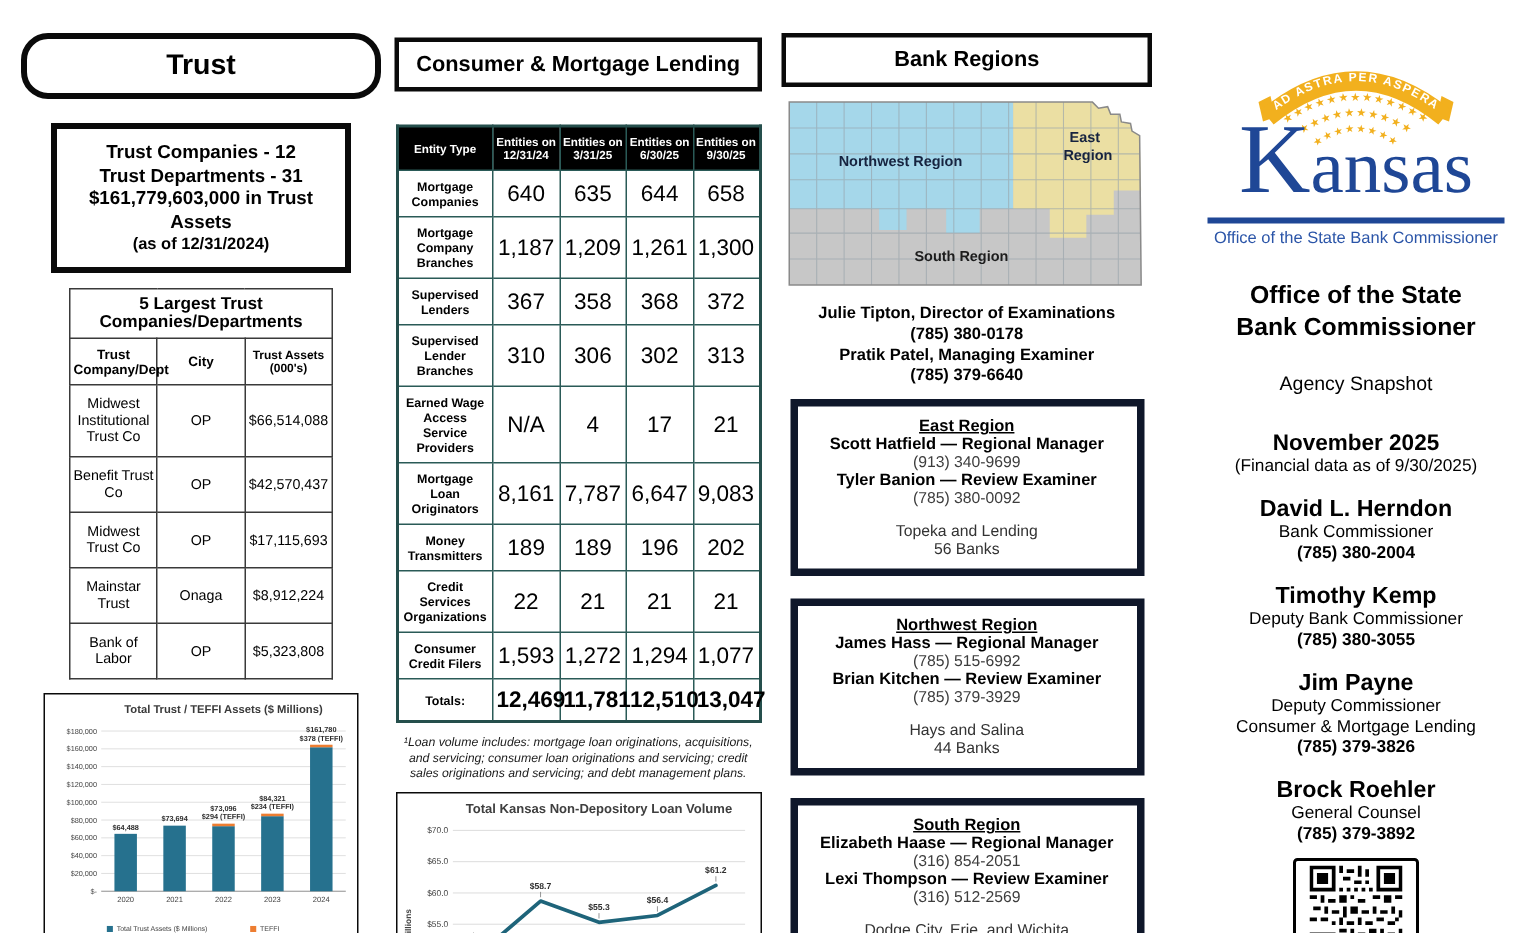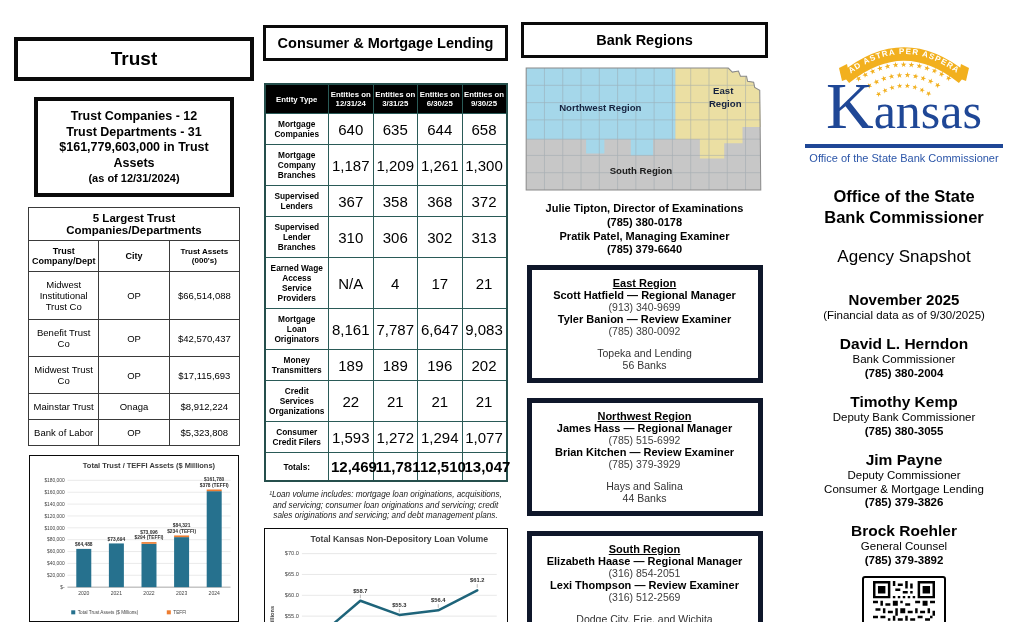--- a/index.html
+++ b/index.html
@@ -5,30 +5,30 @@
   html,body{margin:0;padding:0;background:#fff;}
   body{width:1024px;height:622px;overflow:hidden;font-family:"Liberation Sans",sans-serif;color:#000;}
   .sheet{position:relative;width:1024px;height:622px;background:#fff;}
   .col{position:absolute;top:0;}
   .col1{left:14px;width:240px;}
   .col2{left:263px;width:245px;}
   .col3{left:521px;width:247px;}
   .col4{left:788px;width:232px;text-align:center;}
 
   .hdr-box{border:4px solid #0a0a0a;background:#fff;text-align:center;font-weight:bold;}
-  .hdr-big{margin-top:37px;height:36px;line-height:36px;font-size:19px;}
+  .hdr-big{margin-top:22px;height:36px;line-height:36px;font-size:19px;border-radius:18px;}
   .hdr-med{border-width:3px;margin-top:25px;height:30px;line-height:30px;font-size:14.5px;}
   .hdr-bank{border-width:3px;margin-top:22px;height:30px;line-height:30px;font-size:14.5px;}
 
   .summary-box{border:4px solid #0a0a0a;width:188px;margin:16px auto 0;padding:8px 2px;text-align:center;}
   .summary-box div{font-size:12.5px;font-weight:bold;line-height:1.25;}
   .summary-box div.small{font-size:11px;}
 
   table{border-collapse:collapse;background:#fff;}
-  .trust-table{width:212px;margin:10px auto 0;border:1.5px solid #1a1a1a;table-layout:fixed;}
+  .trust-table{width:176px;margin:10px auto 0;border:1.5px solid #1a1a1a;table-layout:fixed;}
   .trust-table th,.trust-table td{border:1px solid #3a3a3a;}
   .trust-table .ttl th{font-size:11.5px;font-weight:bold;padding:4px 2px;text-align:center;}
   .trust-table .hed th{font-size:9px;font-weight:bold;padding:5px 2px;text-align:center;}
   .trust-table td{font-size:9.5px;text-align:center;padding:7px 2px;}
 
   .chart-box{border:1.5px solid #0a0a0a;background:#fff;margin:9px auto 0;}
   .chart-box svg{display:block;}
   #trust-chart{width:208px;}
   #loan-chart{width:242px;margin-top:6px;}
 
@@ -49,21 +49,21 @@
   .region-box .rn{font-size:11px;font-weight:bold;}
   .region-box .rp{font-size:10.5px;color:#3d3d3d;}
   .region-box .sp{height:10px;}
   .region-box .rc{font-size:10.5px;color:#333;}
   .rb1{margin-top:8px;} .rb2{margin-top:15px;} .rb3{margin-top:15px;}
 
   .logo{margin-top:26px;}
   .logo-rule{height:4px;background:#1F4796;width:198px;margin:2px auto 0;}
   .logo-tagline{font-size:11px;color:#2b55a8;margin-top:4px;font-weight:500;}
   .agency-title{margin-top:22px;font-size:16.5px;font-weight:bold;line-height:1.25;}
-  .agency-subtitle{margin-top:20px;font-size:17px;}
+  .agency-subtitle{margin-top:20px;font-size:13px;}
   .issue{margin-top:24px;font-size:15px;font-weight:bold;}
   .issue-note{font-size:11.5px;margin-top:1px;}
   .staff{margin-top:14px;}
   .staff .sn{font-size:15.5px;font-weight:bold;}
   .staff .sr{font-size:11.5px;line-height:1.2;}
   .staff .sp{font-size:11.5px;font-weight:bold;}
   .qr-wrap{margin:10px auto 0;width:74px;border:2px solid #000;border-radius:3px;background:#fff;padding:3px 3px 0;}
 </style>
 </head>
 <body>

